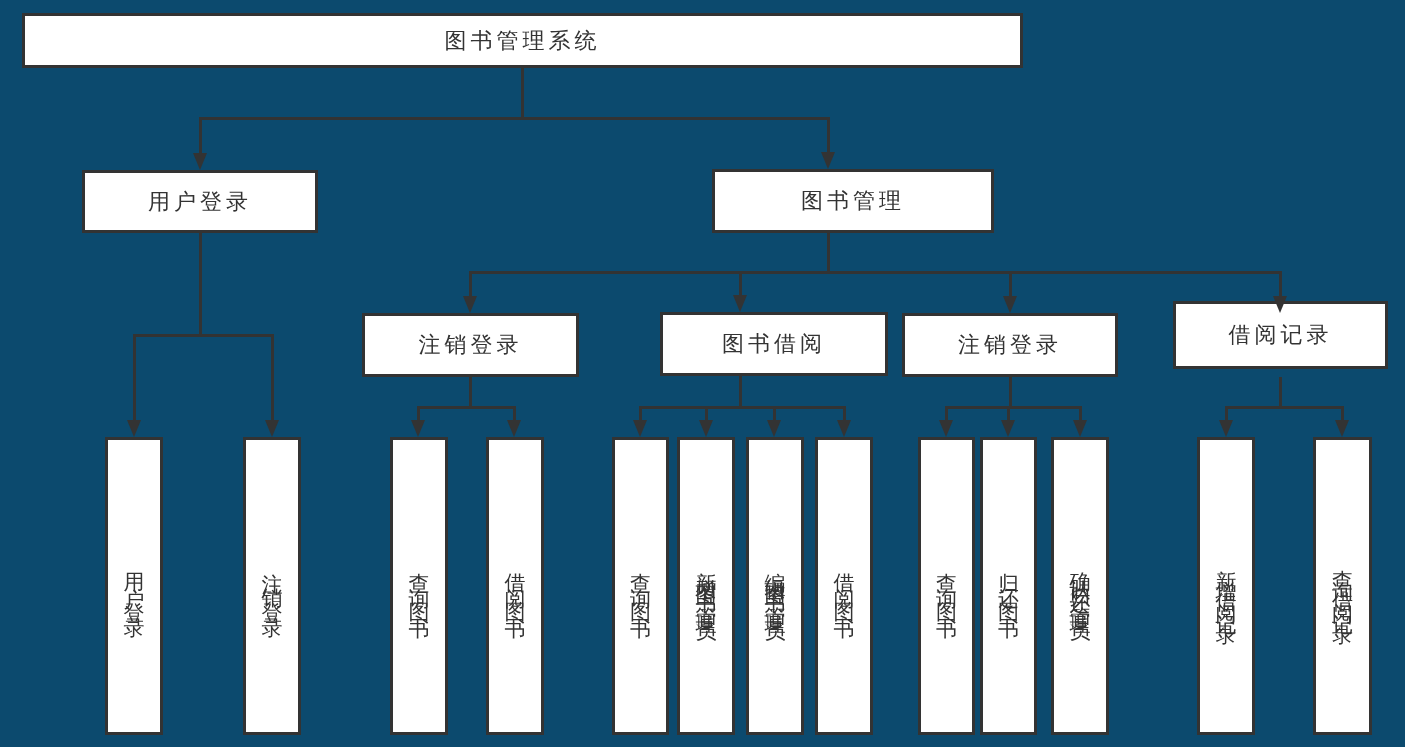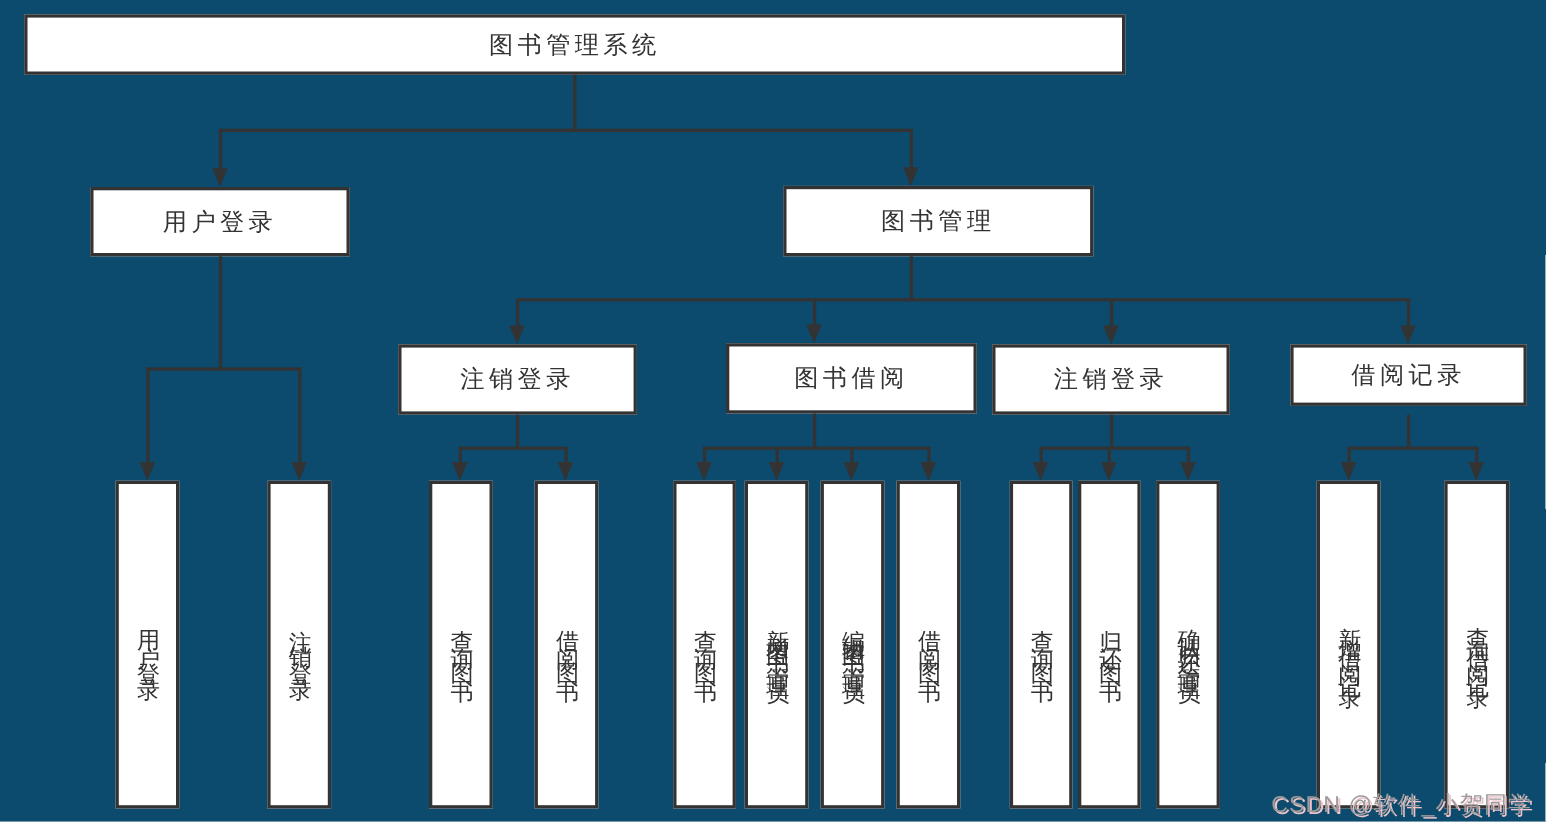--- a/index.html
+++ b/index.html
@@ -59,21 +59,21 @@
 <div class="canvas">
 
   <div class="box hbox" style="left:22px;top:13px;width:1001px;height:55px">图书管理系统</div>
 
   <div class="box hbox" style="left:82px;top:170px;width:236px;height:63px">用户登录</div>
   <div class="box hbox" style="left:712px;top:169px;width:282px;height:64px">图书管理</div>
 
   <div class="box hbox" style="left:362px;top:313px;width:217px;height:64px">注销登录</div>
   <div class="box hbox" style="left:660px;top:312px;width:228px;height:64px">图书借阅</div>
   <div class="box hbox" style="left:902px;top:313px;width:216px;height:64px">注销登录</div>
-  <div class="box hbox" style="left:1173px;top:313px;width:215px;height:56px">借阅记录</div>
+  <div class="box hbox" style="left:1173px;top:301px;width:215px;height:68px">借阅记录</div>
 
   <div class="box leaf ls-4" style="left:105px;width:58px">用户登录</div>
   <div class="box leaf ls-4" style="left:243px;width:58px">注销登录</div>
 
   <div class="box leaf ls-4" style="left:390px;width:58px">查询图书</div>
   <div class="box leaf ls-4" style="left:486px;width:58px">借阅图书</div>
 
   <div class="box leaf ls-4" style="left:612px;width:57px">查询图书</div>
   <div class="box leaf ls-9" style="left:677px;width:58px">新增图书（管理员）</div>
   <div class="box leaf ls-9" style="left:746px;width:58px">编辑图书（管理员）</div>
@@ -134,14 +134,13 @@
       <div class="vline" style="left: 1007px; top: 407px; width: 3px; height: 15px;"></div>
       <div class="arrowhead" style="left: 1001px; top: 420px;"></div>
       <div class="vline" style="left: 1078.5px; top: 407px; width: 3px; height: 15px;"></div>
       <div class="arrowhead" style="left: 1072.5px; top: 420px;"></div>
       <div class="vline" style="left: 1224.5px; top: 407px; width: 3px; height: 15px;"></div>
       <div class="arrowhead" style="left: 1218.5px; top: 420px;"></div>
       <div class="vline" style="left: 1341px; top: 407px; width: 3px; height: 15px;"></div>
       <div class="arrowhead" style="left: 1335px; top: 420px;"></div>
     </div>
 
-  <div class="watermark">CSDN @软件_小贺同学</div>
 </div>
 
 </body></html>

